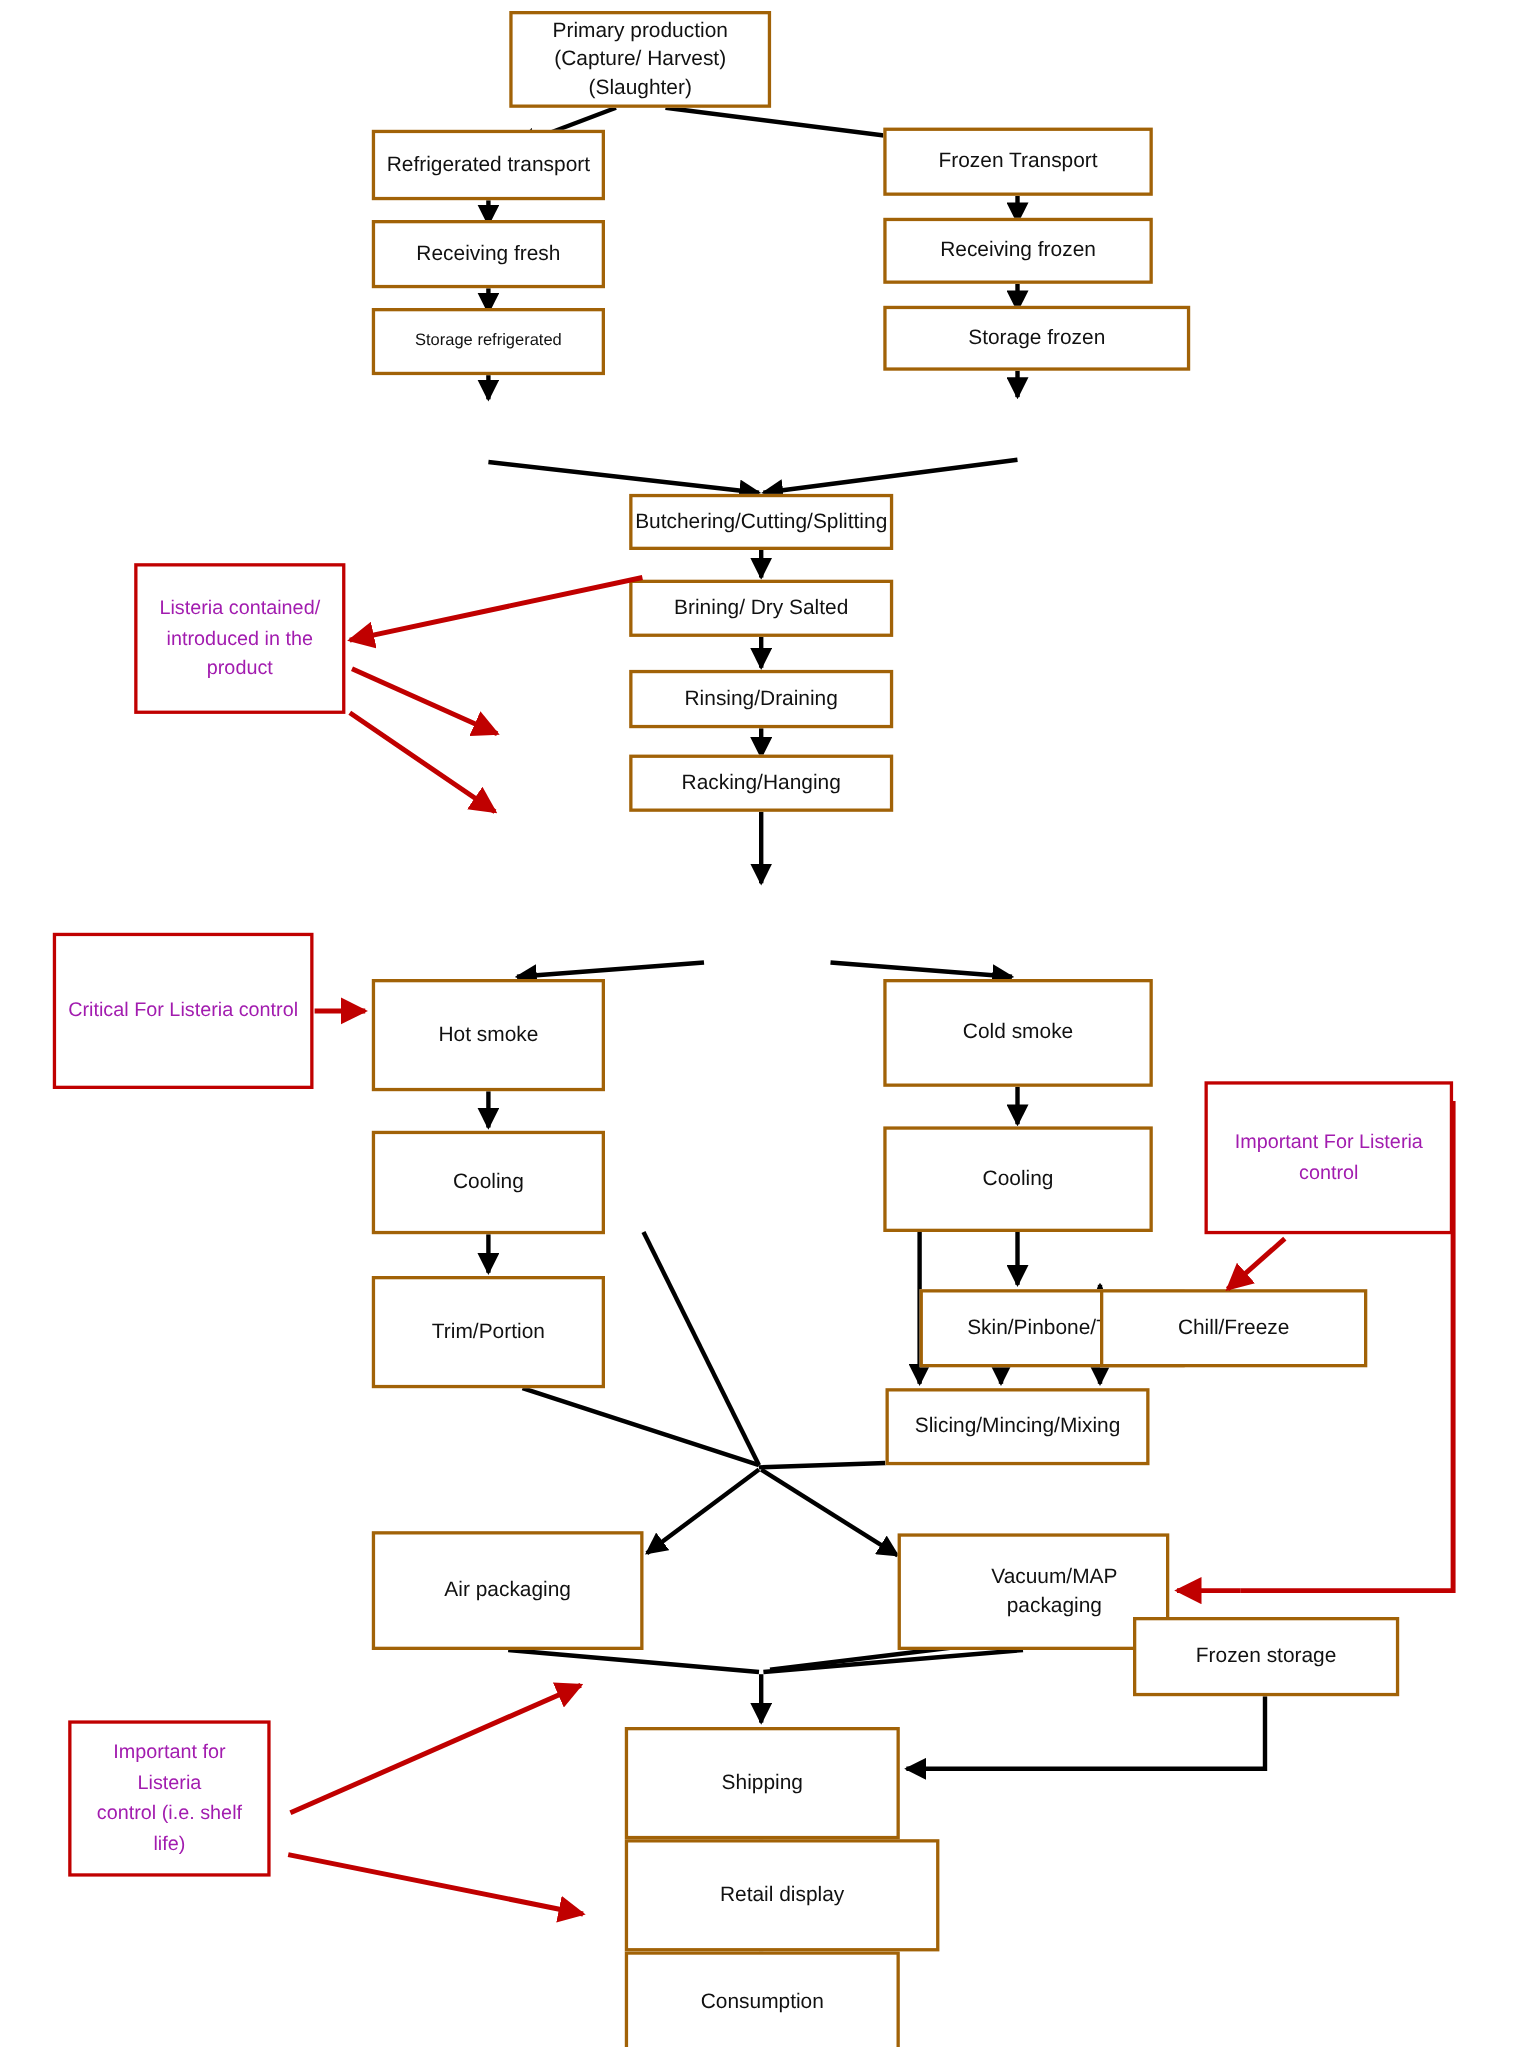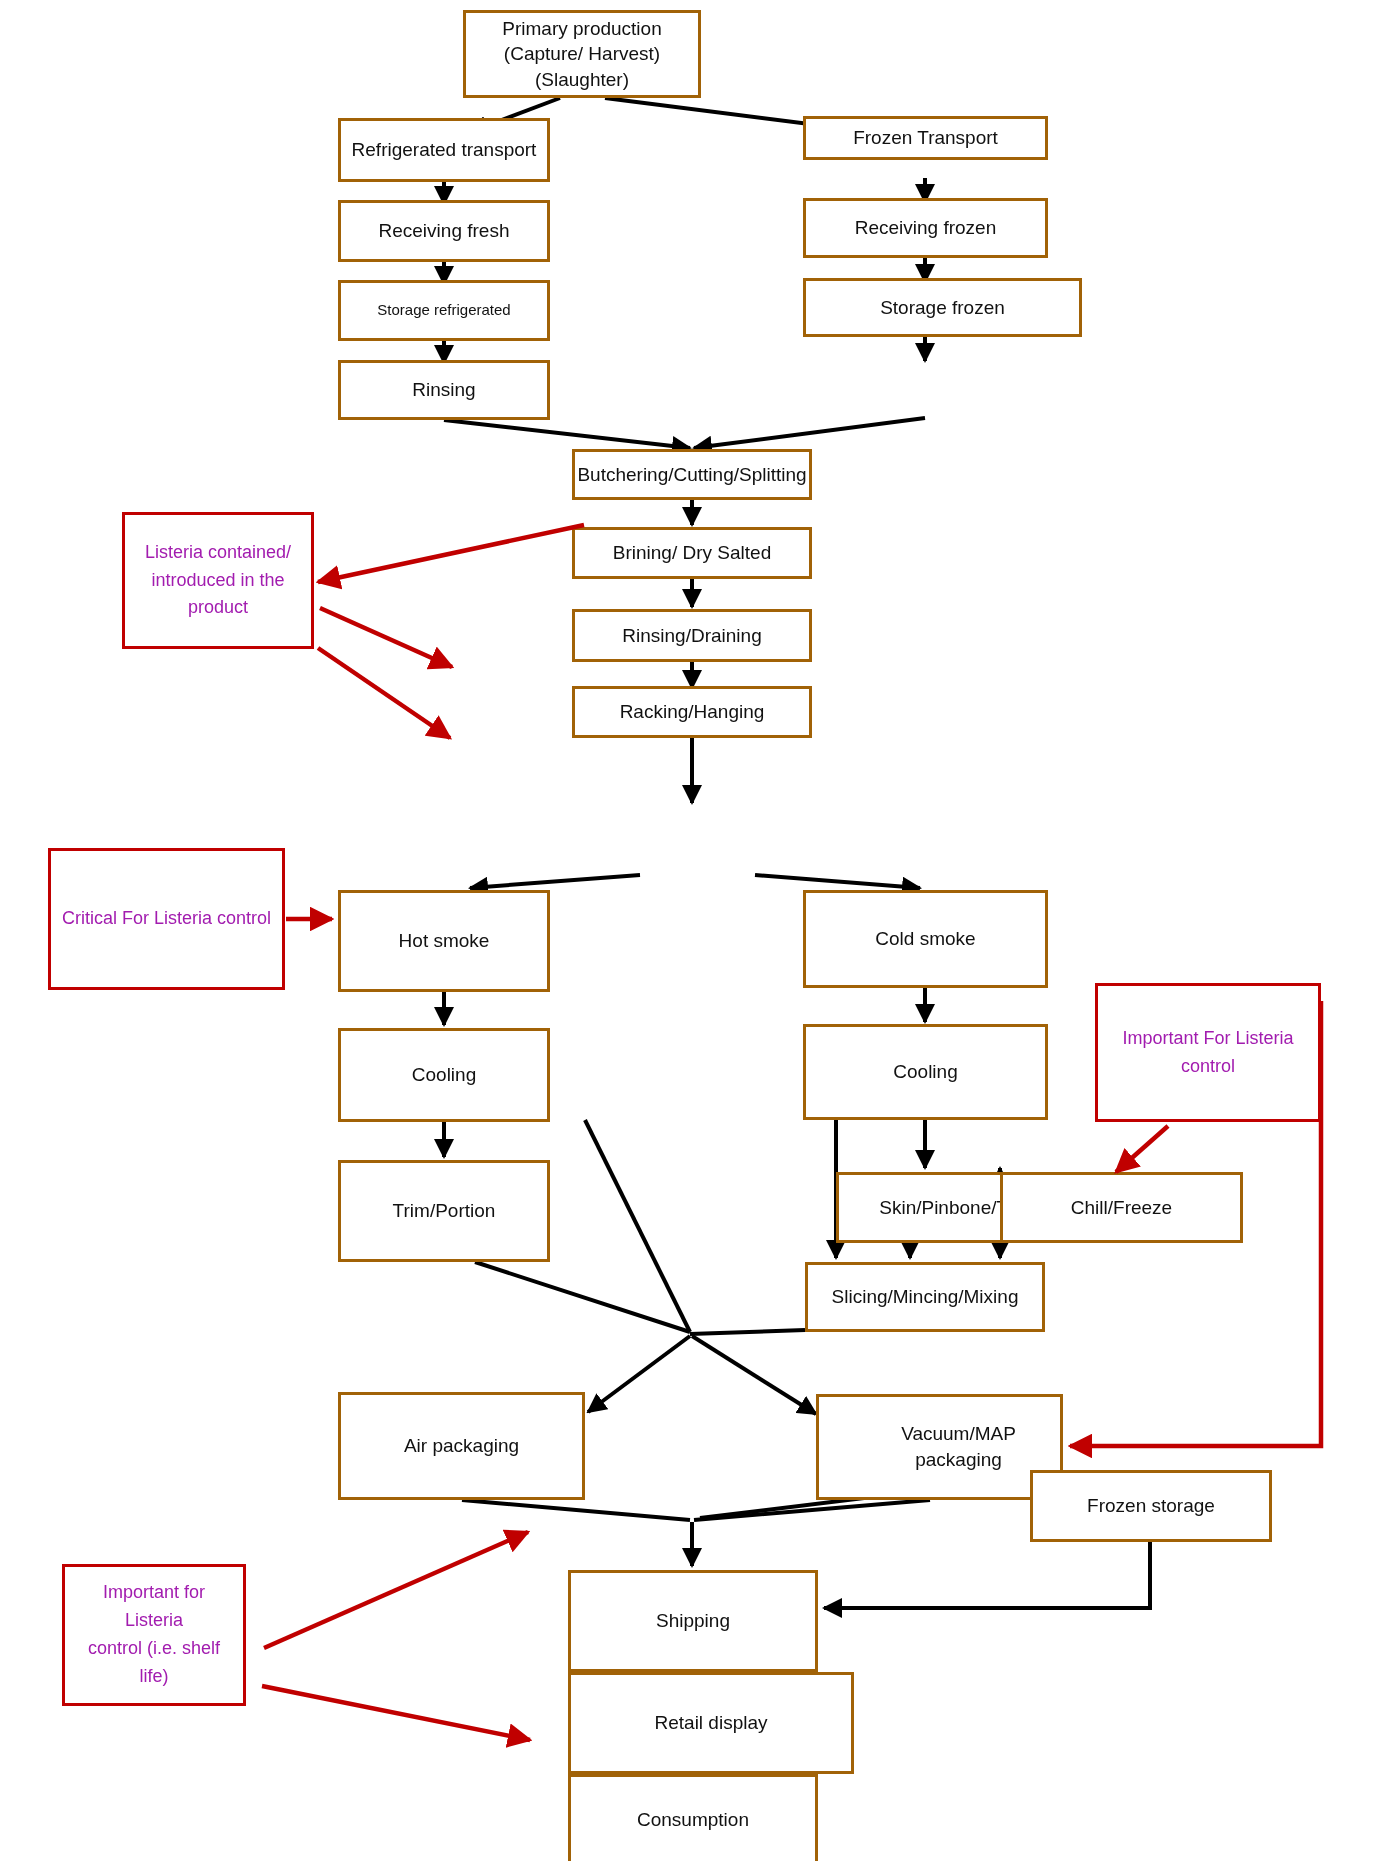--- a/index.html
+++ b/index.html
@@ -122,23 +122,22 @@
       <path d="M 462 1500 L 690 1520"></path>
       <path d="M 930 1500 L 694 1520"></path>
     </g>
   </svg>
 
   <div class="node" style="left:463px;top:10px;width:238px;height:88px;">Primary production (Capture/ Harvest) (Slaughter)</div>
 
   <div class="node" style="left:338px;top:118px;width:212px;height:64px;">Refrigerated transport</div>
   <div class="node" style="left:338px;top:200px;width:212px;height:62px;">Receiving fresh</div>
   <div class="node small" style="left:338px;top:280px;width:212px;height:61px;">Storage refrigerated</div>
-  <div class="node" style="left:338px;top:360px;width:212px;height:60px;">Rinsing</div>
 
-  <div class="node" style="left:803px;top:116px;width:245px;height:44px;">Frozen Transport</div>
+  <div class="node" style="left:803px;top:116px;width:245px;height:62px;">Frozen Transport</div>
   <div class="node" style="left:803px;top:198px;width:245px;height:60px;">Receiving frozen</div>
   <div class="node" style="left:803px;top:278px;width:279px;height:59px;">Storage frozen</div>
 
   <div class="node" style="left:572px;top:449px;width:240px;height:51px;">Butchering/Cutting/Splitting</div>
   <div class="node" style="left:572px;top:527px;width:240px;height:52px;">Brining/ Dry Salted</div>
   <div class="node" style="left:572px;top:609px;width:240px;height:53px;">Rinsing/Draining</div>
   <div class="node" style="left:572px;top:686px;width:240px;height:52px;">Racking/Hanging</div>
 
   <div class="node" style="left:338px;top:890px;width:212px;height:102px;">Hot smoke</div>
   <div class="node" style="left:338px;top:1028px;width:212px;height:94px;">Cooling</div>

